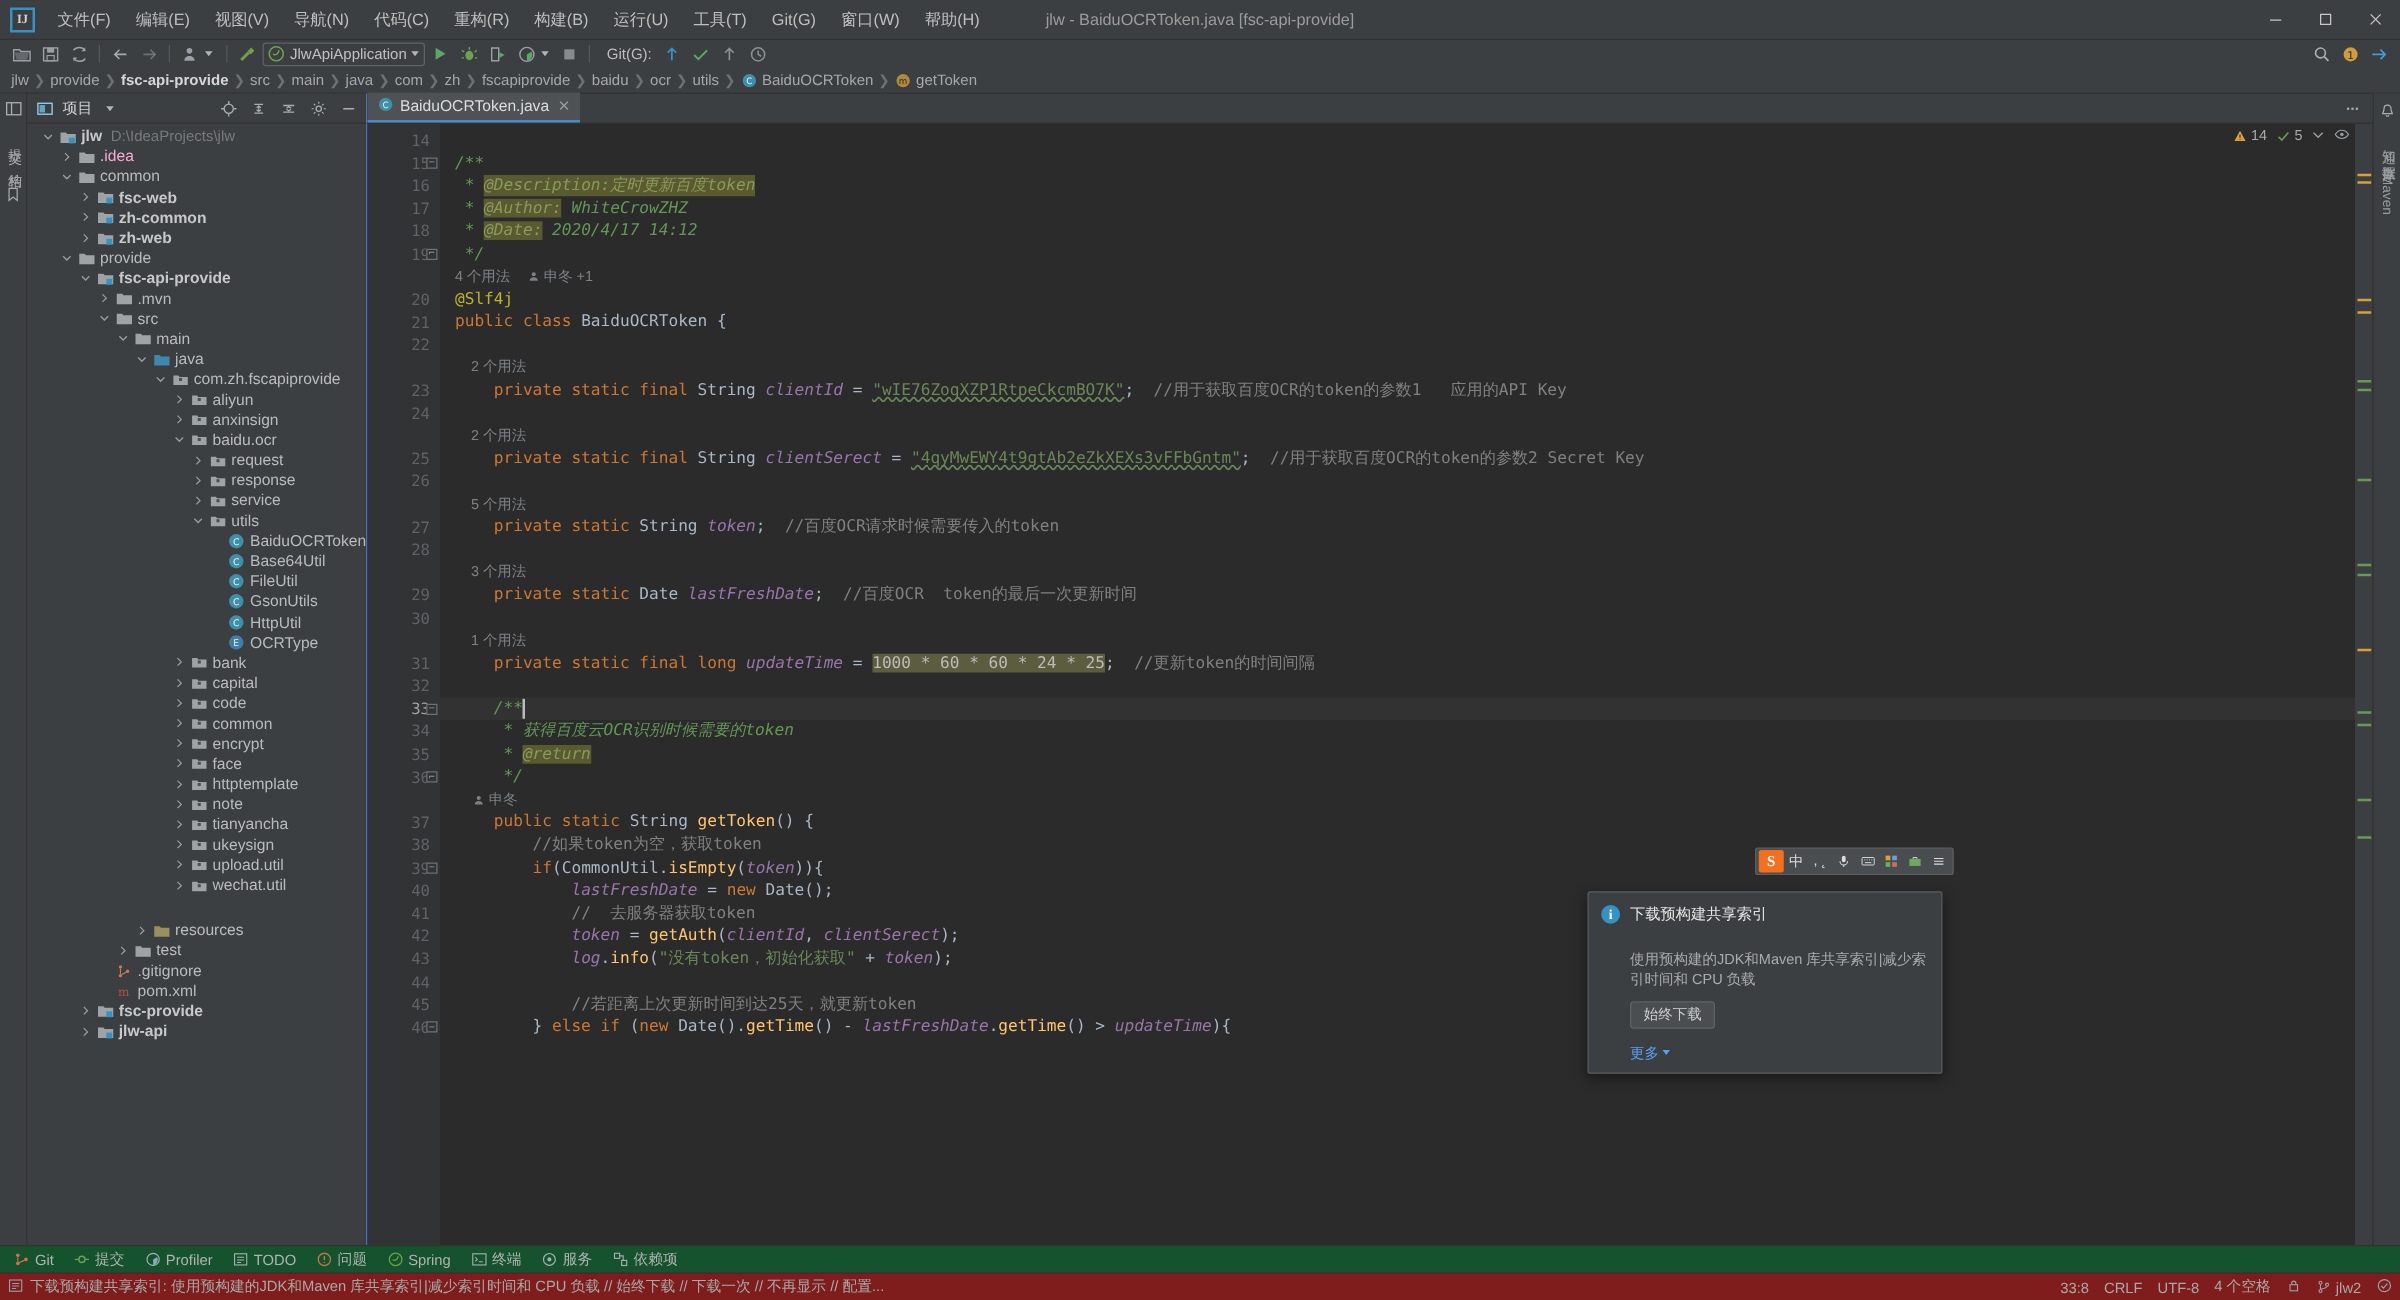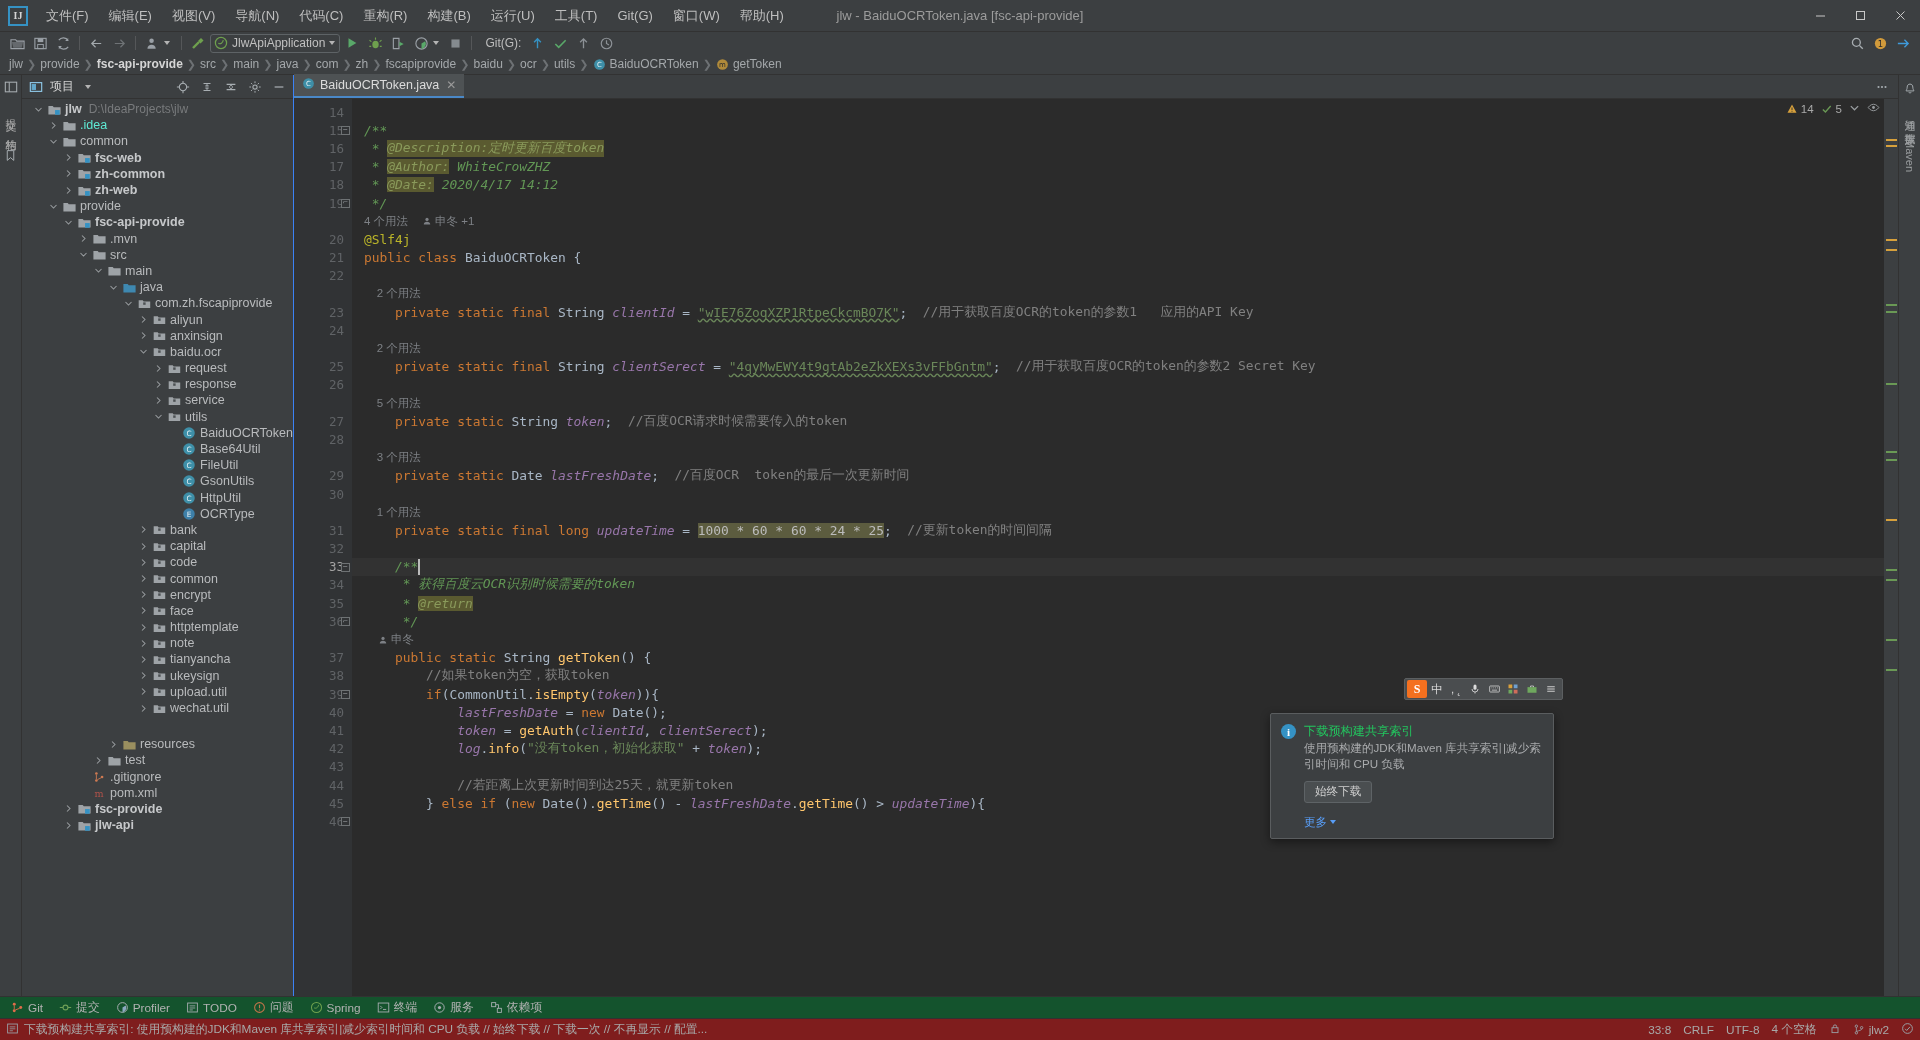--- a/index.html
+++ b/index.html
@@ -96,21 +96,21 @@
   .proj-title { font-size: 12px; color: #d2d2d2; }
   .ph-spacer { flex: 1; }
   .ph-btn { width: 20px; height: 20px; display: flex; align-items: center; justify-content: center; border-radius: 2px; }
 
   .tree { flex: 1; overflow: hidden; padding-top: 2px; font-size: 12.5px; position: relative; }
   .trow { display: flex; align-items: center; height: 16.2px; white-space: nowrap; padding-right: 4px; }
   .tw { width: 16px; height: 16px; flex: 0 0 16px; display: flex; align-items: center; justify-content: center; }
   .ticon { width: 16px; height: 16px; flex: 0 0 16px; display: flex; align-items: center; justify-content: center; margin-right: 3px; }
   .tlabel { color: #b9bbbd; }
   .tlabel.bold { font-weight: bold; color: #c6c8ca; }
-  .tlabel.yellowish { color: #5eead4; }
+  .tlabel.yellowish { color: #f9a8d4; }
   .tpath { color: #787a7c; margin-left: 7px; font-size: 12px; }
 
   
   .editorwrap { flex: 1 1 auto; display: flex; flex-direction: column; min-width: 0; background: #2b2b2b; }
   .tabsrow {
     height: 24px; background: #3c3f41; display: flex; align-items: flex-end; flex: 0 0 24px;
     border-bottom: 1px solid #323232; position: relative;
   }
   .etab {
     height: 24px; display: flex; align-items: center; gap: 5px; padding: 0 8px;
@@ -186,21 +186,21 @@
     position: absolute; left: 1270px; top: 713px; width: 284px;
     background: #3c3f41; border: 1px solid #5a5d5f; border-radius: 2px;
     padding: 9px 10px 8px 10px; display: flex; gap: 8px;
     box-shadow: 0 3px 10px rgba(0,0,0,.45); z-index: 40;
   }
   .notif-i {
     width: 15px; height: 15px; border-radius: 50%; background: #3592c4; color: #fff;
     font-size: 11px; font-weight: bold; display: flex; align-items: center; justify-content: center;
     flex: 0 0 15px; margin-top: 1px; font-family: "Liberation Serif", serif;
   }
-  .notif-title { font-size: 12.2px; color: #22c55e; margin-bottom: 0; }
+  .notif-title { font-size: 12.2px; color: #e5e5e5; margin-bottom: 20px; }
   .notif-body { font-size: 11.6px; color: #a9abad; line-height: 1.38; margin-bottom: 9px; }
   .notif-actions { display: flex; align-items: flex-start; gap: 12px; flex-direction: column; }
   .notif-btn {
     font-size: 11.6px; color: #cfcfcf; border: 1px solid #5e6366; border-radius: 3px;
     padding: 2.5px 10px; background: #4a4e50;
   }
   .notif-more { font-size: 11.6px; color: #589df6; display: flex; align-items: center; gap: 3px; }
 
   
   .imebar {
@@ -1207,20 +1207,21 @@
             <div class="cline"><span class="jdoc">     * </span><span class="jtag">@return</span></div>
             <div class="cline"><span class="jdoc">     */</span></div>
             <div class="hintline"><span></span><span class="usr"><svg width="10" height="10" viewBox="0 0 16 16">
                   <circle cx="8" cy="5.4" r="2.6" fill="#7d8085"></circle>
                   <path d="M2.8 13.6c0-2.8 2.2-4.4 5.2-4.4s5.2 1.6 5.2 4.4z" fill="#7d8085"></path>
                 </svg><span>申冬</span></span></div>
             <div class="cline"><span class="plain">    </span><span class="kw">public static </span><span class="cls">String </span><span class="mth">getToken</span><span class="plain">() {</span></div>
             <div class="cline"><span class="plain">        </span><span class="cmt">//如果token为空，获取token</span></div>
             <div class="cline"><span class="plain">        </span><span class="kw">if</span><span class="plain">(CommonUtil.</span><span class="mth">isEmpty</span><span class="plain">(</span><span class="fld">token</span><span class="plain">)){</span></div>
             <div class="cline"><span class="plain">            </span><span class="fld">lastFreshDate</span><span class="plain"> = </span><span class="kw">new </span><span class="cls">Date</span><span class="plain">();</span></div>
+            <div class="cline"><span class="plain">            </span><span class="cmt">//  去服务器获取token</span></div>
             <div class="cline"><span class="plain">            </span><span class="fld">token</span><span class="plain"> = </span><span class="mth">getAuth</span><span class="plain">(</span><span class="fld">clientId</span><span class="plain">, </span><span class="fld">clientSerect</span><span class="plain">);</span></div>
             <div class="cline"><span class="plain">            </span><span class="fld">log</span><span class="plain">.</span><span class="mth">info</span><span class="plain">(</span><span class="str">"没有token，初始化获取"</span><span class="plain"> + </span><span class="fld">token</span><span class="plain">);</span></div>
             <div class="cline">&nbsp;</div>
             <div class="cline"><span class="plain">            </span><span class="cmt">//若距离上次更新时间到达25天，就更新token</span></div>
             <div class="cline"><span class="plain">        } </span><span class="kw">else if </span><span class="plain">(</span><span class="kw">new </span><span class="cls">Date</span><span class="plain">().</span><span class="mth">getTime</span><span class="plain">() - </span><span class="fld">lastFreshDate</span><span class="plain">.</span><span class="mth">getTime</span><span class="plain">() &gt; </span><span class="fld">updateTime</span><span class="plain">){</span></div>
             <div style="position: absolute; width: 2px; height: 16px; background: rgb(187, 187, 187); left: 66.18px; top: 460px;"></div>
           </div>
         <div class="markers" id="markers">
 
         <div class="mk" style="top: 40px; background: rgb(214, 160, 60);"></div>

